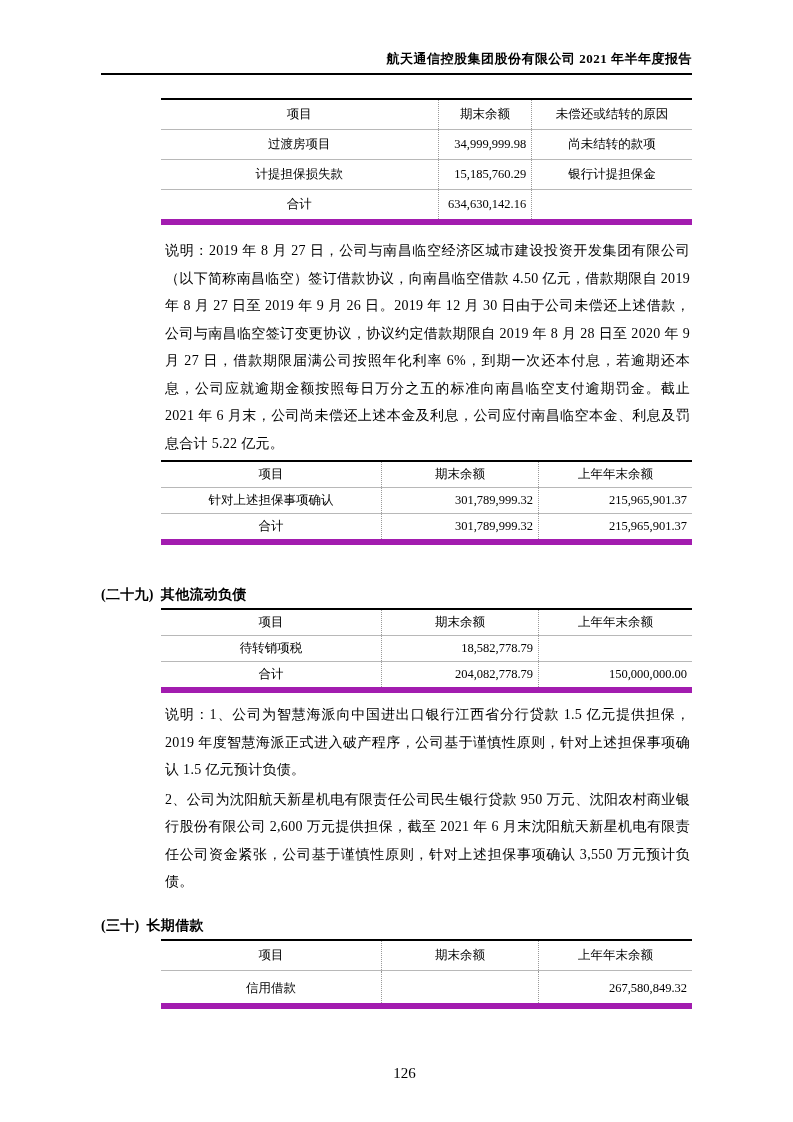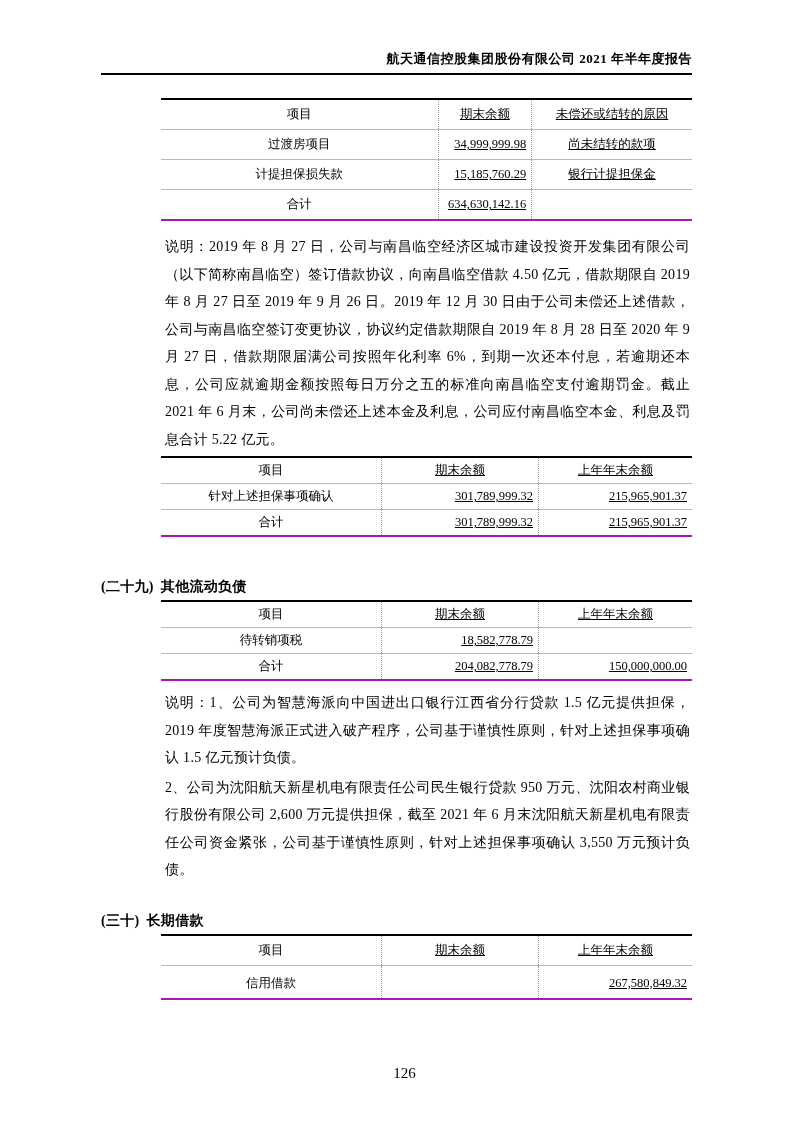--- a/index.html
+++ b/index.html
@@ -15,29 +15,29 @@
   .hdr-title {
     text-align: right; font-size: 13px; font-weight: bold;
     letter-spacing: 0.5px; line-height: 19px;
   }
   .hdr-rule { border: none; border-top: 2px solid #000; margin: 5px 0 0 0; }
 
   
   .fin-table {
     border-collapse: collapse; table-layout: fixed;
     width: 531px; margin-left: 60px;
-    border-top: 2px solid #000; border-bottom: 2px solid #a21caf;
+    border-top: 2px solid #000; border-bottom: 6px solid #a21caf;
     font-size: 12.5px;
   }
   .fin-table th, .fin-table td {
     font-weight: normal; line-height: 17px; padding: 6px 5px;
     overflow: hidden; white-space: nowrap;
   }
   .fin-table thead th { text-align: center; border-bottom: 1px solid #b8b8b8; }
-  .fin-table th + th, .fin-table td + td { border-left: 1px dotted #999; text-decoration: underline; }
+  .fin-table th + th, .fin-table td + td { border-left: 1px dotted #999; }
   .fin-table tbody tr:not(:last-child) td { border-bottom: 1px solid #b8b8b8; }
   .rows-sm th, .rows-sm td { padding-top: 4px; padding-bottom: 4px; }
   .rows-lg tbody td { padding-top: 9px; }
   .cell-item { text-align: center; padding-left: 8px; }
   .cell-num  { text-align: right; padding-right: 5px; }
   .cell-ctr  { text-align: center; }
   .mt-table1 { margin-top: 23px; }
   .mt-table  { margin-top: 3px; }
 
   
@@ -50,21 +50,21 @@
   .note-followup { margin-top: 2px; }
 
   
   .sec-heading {
     margin: 0; font-size: 14px; font-weight: bold; line-height: 20px;
     letter-spacing: 0.3px;
   }
   .sec-num { margin-right: 7px; }
   .mt-s28 { margin-top: 13px; }
   .mt-s29 { margin-top: 40px; }
-  .mt-s30 { margin-top: 27px; }
+  .mt-s30 { margin-top: 20px; }
 
   
   .page-num {
     position: absolute; left: 8px; bottom: 40px; width: 100%;
     text-align: center; font-size: 15px;
   }
 </style>
 </head>
 <body>
 

